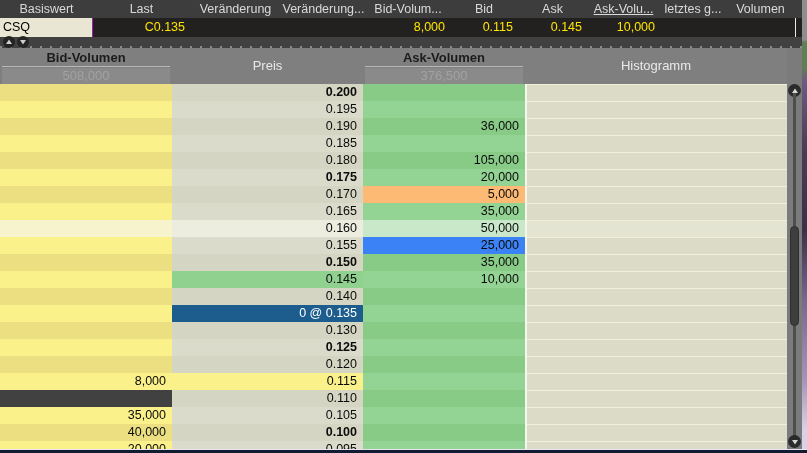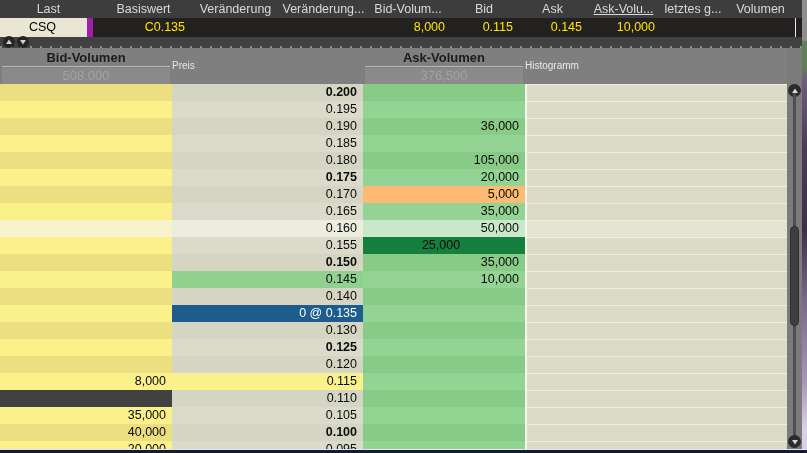--- a/index.html
+++ b/index.html
@@ -6,35 +6,35 @@
   #app{
     position:relative; width:807px; height:453px; overflow:hidden;
     font-family:"Liberation Sans","DejaVu Sans",sans-serif;
     background:#414141; user-select:none;
   }
   
   #quote-header{position:absolute;left:0;top:0;width:802px;height:18px;background:#3d3d3d;display:flex;}
   .qh-cell{color:#d9d9d9;font-size:12.5px;line-height:18px;text-align:center;white-space:nowrap;overflow:hidden;}
   #quote-row{position:absolute;left:0;top:18px;width:802px;height:19px;background:#22211f;display:flex;}
   .qv-cell{color:#ffe400;font-size:12.5px;line-height:19px;text-align:right;padding-right:5px;box-sizing:border-box;white-space:nowrap;overflow:hidden;}
-  .qv-cell.symbol{background:#eae6d4;color:#000;text-align:center;padding-left:3px;border-right:6px solid #a21caf;}
+  .qv-cell.symbol{background:#eae6d4;color:#000;text-align:left;padding-left:3px;border-right:1px solid #a21caf;}
   #quote-row-endline{position:absolute;left:795px;top:18px;width:1px;height:19px;background:#e8e8e8;}
   
   #splitter{position:absolute;left:0;top:37px;width:802px;height:11px;background:#414141;
     background-image:radial-gradient(#8d8d8d 1px, transparent 1.4px);
     background-size:10px 11px;background-position:36px 5px;background-repeat:repeat-x;}
   .split-btn{position:absolute;top:-1px;width:12px;height:12px;border-radius:50%;background:#242424;}
   .split-btn svg{position:absolute;left:2px;top:2px;}
   
   #ladder-header{position:absolute;left:0;top:48px;width:802px;height:36px;background:#7f7f7f;}
   .lh-vol{position:absolute;top:0;height:36px;}
   .lh-vol .lbl{display:block;height:18px;line-height:19px;text-align:center;font-weight:bold;font-size:13px;color:#1c1c1c;}
   .lh-vol .rule{display:block;height:1px;background:#b9b9b9;margin:0 2px;}
   .lh-vol .total{display:block;height:16px;line-height:16px;text-align:center;font-size:13px;color:#a2a2a2;background:#8a8a8a;margin:1px 2px 0 2px;}
-  .lh-plain{position:absolute;top:0;height:36px;line-height:36px;font-size:10px;color:#e9e9e9;}
+  .lh-plain{position:absolute;top:0;height:36px;line-height:36px;text-align:center;font-size:13px;color:#e9e9e9;}
   
   #ladder-body{position:absolute;left:0;top:84px;width:802px;height:369px;overflow:hidden;}
   .lrow{position:absolute;left:0;width:802px;height:17px;line-height:17px;font-size:12.5px;color:#0b0b0b;}
   .cell{position:absolute;top:0;height:17px;box-sizing:border-box;white-space:nowrap;}
   .num{text-align:right;padding-right:6px;}
   .c-bid{left:0;width:172px;}
   .c-price{left:172px;width:191px;}
   .c-ask{left:363px;width:162px;}
   .c-sep{left:525px;width:2px;background:#f6f6ec;}
   .c-histo{left:527px;width:260px;border-top:1px solid #efefdc;}
@@ -53,22 +53,22 @@
     background:linear-gradient(180deg,#8e8e8e 0px,#8e8e8e 40px,#5f7f55 42px,#5f7f55 68px,#6d5d80 80px,#4a3c58 150px,#3c3049 230px,#77688c 300px,#a495b8 380px,#d9d2e6 430px,#d9d2e6 453px);}
   #bottom-bar{position:absolute;left:0;top:449px;width:807px;height:4px;
     background:linear-gradient(180deg,#e9e3f2 0 1px,#131b32 1px 100%);z-index:5;}
 </style>
 </head>
 <body>
 
 <div id="app">
 
   <div id="quote-header">
+      <div class="qh-cell" style="width: 93px;">Basiswert</div>
       <div class="qh-cell" style="width: 97px;">Last</div>
-      <div class="qh-cell" style="width: 93px;">Basiswert</div>
       <div class="qh-cell" style="width: 91px;">Veränderung</div>
       <div class="qh-cell" style="width: 85px;">Veränderung...</div>
       <div class="qh-cell" style="width: 84px;">Bid-Volum...</div>
       <div class="qh-cell" style="width: 68px;">Bid</div>
       <div class="qh-cell" style="width: 69px; text-align: center;">Ask</div>
       <div class="qh-cell" style="width: 73px; text-decoration: underline;">Ask-Volu...</div>
       <div class="qh-cell" style="width: 66px;">letztes g...</div>
       <div class="qh-cell" style="width: 69px;">Volumen</div>
     </div>
   <div id="quote-row">
@@ -177,21 +177,21 @@
       <div class="lrow" style="top: 136px;">
         <div class="cell num c-bid" style="background: rgb(247, 243, 204);"></div>
         <div class="cell num c-price" style="background: rgb(236, 236, 223);">0.160</div>
         <div class="cell num c-ask" style="background: rgb(201, 231, 201);">50,000</div>
         <div class="cell c-sep"></div>
         <div class="cell c-histo" style="background: rgb(228, 228, 210);"></div>
       </div>
       <div class="lrow" style="top: 153px;">
         <div class="cell num c-bid" style="background: rgb(251, 241, 139);"></div>
         <div class="cell num c-price" style="background: rgb(219, 219, 204);">0.155</div>
-        <div class="cell num c-ask" style="background: #15803d; text-align: center;">25,000</div>
+        <div class="cell num c-ask" style="background: #3b82f6;">25,000</div>
         <div class="cell c-sep"></div>
         <div class="cell c-histo" style="background: rgb(219, 219, 200);"></div>
       </div>
       <div class="lrow" style="top: 170px;">
         <div class="cell num c-bid" style="background: rgb(235, 223, 129);"></div>
         <div class="cell num c-price bold" style="background: rgb(213, 213, 195);">0.150</div>
         <div class="cell num c-ask" style="background: rgb(135, 203, 135);">35,000</div>
         <div class="cell c-sep"></div>
         <div class="cell c-histo" style="background: rgb(219, 219, 200);"></div>
       </div>

